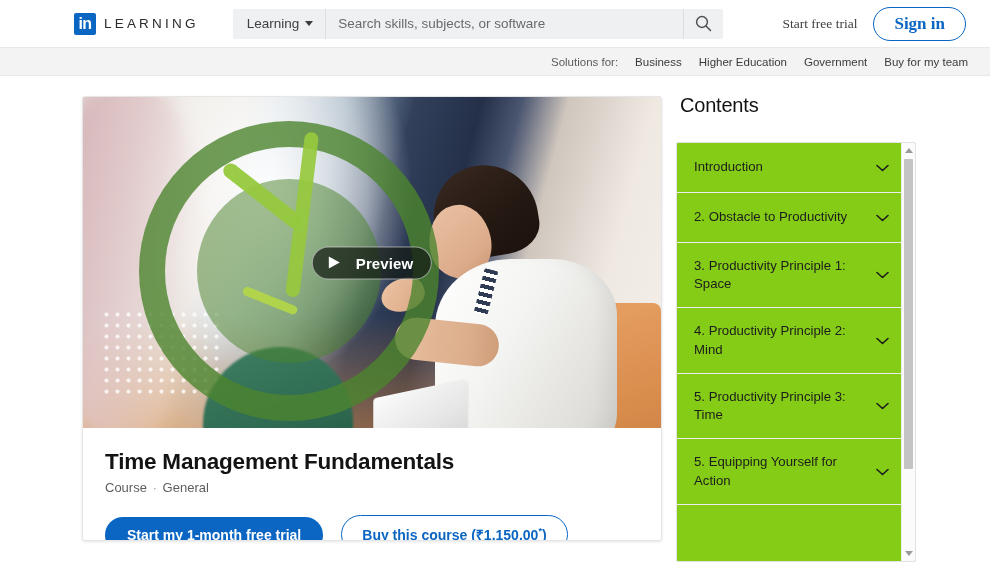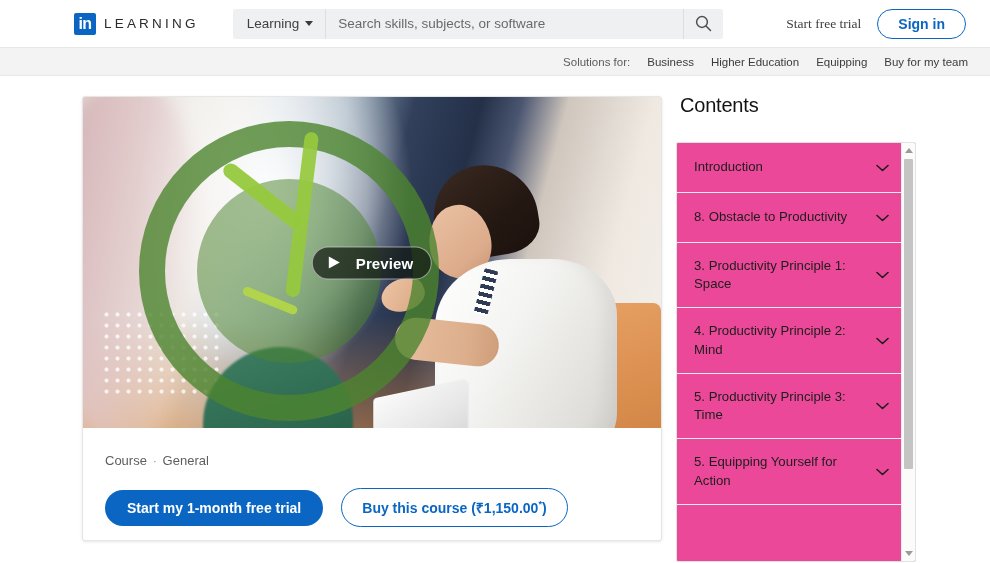--- a/index.html
+++ b/index.html
@@ -122,29 +122,29 @@
     font-size: 13.5px;
     color: #404040;
     background: none;
     border: 0;
     cursor: pointer;
     font-family: Liberation Serif, serif;
     white-space: nowrap;
   }
 
   #sign-in {
-    font-size: 14px;
+    font-size: 17px;
     color: #0a66c2;
     background: transparent;
     border: 1.5px solid #0a66c2;
     border-radius: 18px;
     padding: 6px 20px;
     font-weight: 600;
     cursor: pointer;
-    font-family: Liberation Sans, sans-serif;
+    font-family: Liberation Serif, serif;
     white-space: nowrap;
   }
 
   
   #solutions-bar {
     height: 28px;
     background: #f3f3f3;
     border-bottom: 1px solid #e8e8e8;
     display: flex;
     align-items: center;
@@ -462,21 +462,21 @@
   #contents-heading {
     font-size: 20px;
     font-weight: 400;
     color: #131313;
     margin: -2px 0 13px 4px;
     letter-spacing: -0.2px;
   }
 
   #contents-panel {
     position: relative;
-    background: #ec4899;
+    background: #84cc16;
     border: 1px solid #e2e2e2;
     border-radius: 2px;
     height: 442px;
     overflow: hidden;
   }
 
   #contents-list {
     position: absolute;
     inset: 0 14px 0 0;
     overflow: hidden;
@@ -570,21 +570,21 @@
   <div id="nav-right">
     <button id="start-free-trial">Start free trial</button>
     <button id="sign-in">Sign in</button>
   </div>
 </div>
 
 <div id="solutions-bar">
   <span id="solutions-label">Solutions for:</span>
   <a class="solutions-link" href="#">Business</a>
   <a class="solutions-link" href="#">Higher Education</a>
-  <a class="solutions-link" href="#">Equipping</a>
+  <a class="solutions-link" href="#">Government</a>
   <a class="solutions-link" href="#">Buy for my team</a>
 </div>
 
 <div id="page">
 
   <div id="course-card">
 
     <div id="hero">
       <div id="hero-photo"></div>
       <div id="hero-foreground"></div>
@@ -611,20 +611,21 @@
         <div id="clock-hand-sec"></div>
       </div>
 
       <button id="preview-button">
         <span class="play-tri"></span>
         <span>Preview</span>
       </button>
     </div>
 
     <div id="card-info">
+      <h1 id="course-title">Time Management Fundamentals</h1>
 
       <div id="course-meta">
         <span>Course</span>
         <span class="dot">·</span>
         <span>General</span>
       </div>
 
       <div id="cta-row">
         <button id="btn-trial">Start my 1-month free trial</button>
         <button id="btn-buy">
@@ -642,21 +643,21 @@
 
         <div class="toc-item">
           <span class="toc-label">Introduction</span>
           <svg class="chev" viewBox="0 0 13 8">
               <polyline points="1,1.5 6.5,6.5 12,1.5" fill="none" stroke="#1d1d1d" stroke-width="1.6" stroke-linecap="round" stroke-linejoin="round"></polyline>
             </svg>
         </div>
 
 
         <div class="toc-item">
-          <span class="toc-label">8. Obstacle to Productivity</span>
+          <span class="toc-label">2. Obstacle to Productivity</span>
           <svg class="chev" viewBox="0 0 13 8">
               <polyline points="1,1.5 6.5,6.5 12,1.5" fill="none" stroke="#1d1d1d" stroke-width="1.6" stroke-linecap="round" stroke-linejoin="round"></polyline>
             </svg>
         </div>
 
         <div class="toc-item">
           <span class="toc-label">3. Productivity Principle 1: Space</span>
           <svg class="chev" viewBox="0 0 13 8">
               <polyline points="1,1.5 6.5,6.5 12,1.5" fill="none" stroke="#1d1d1d" stroke-width="1.6" stroke-linecap="round" stroke-linejoin="round"></polyline>
             </svg>

